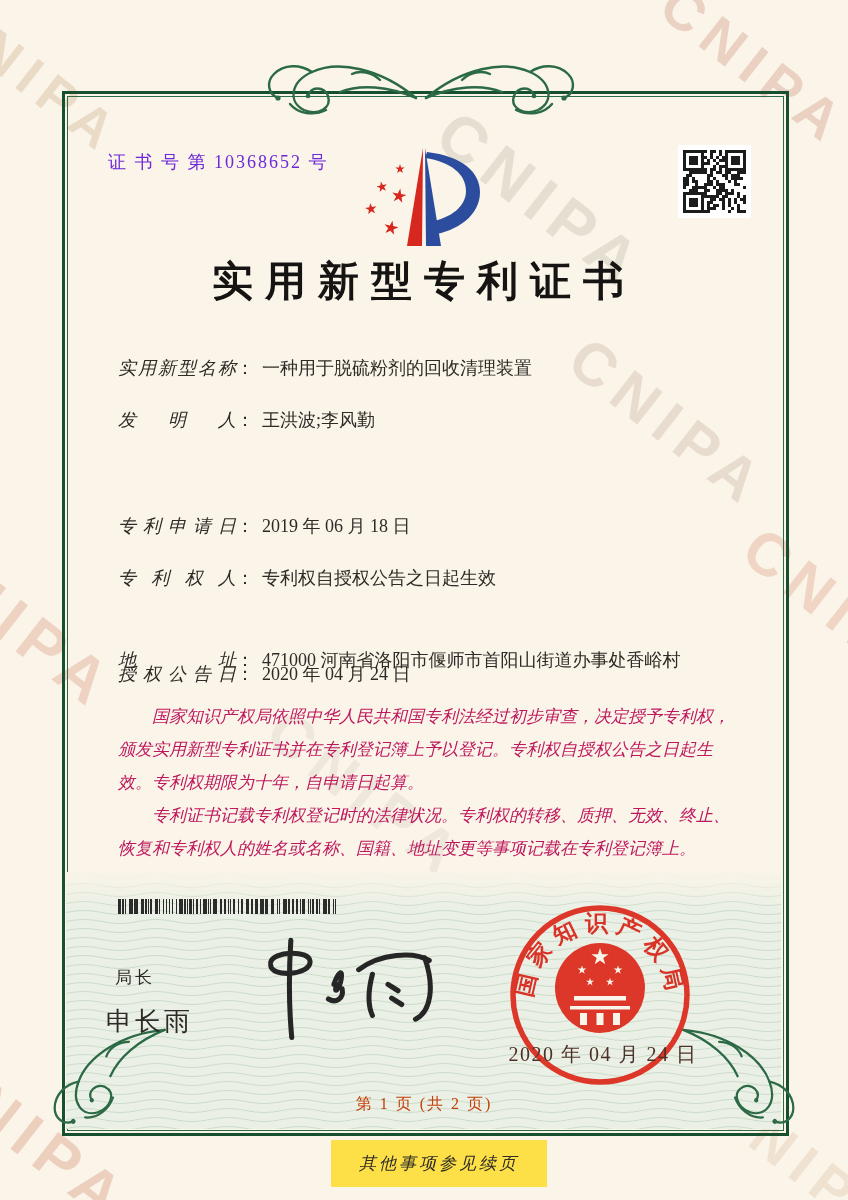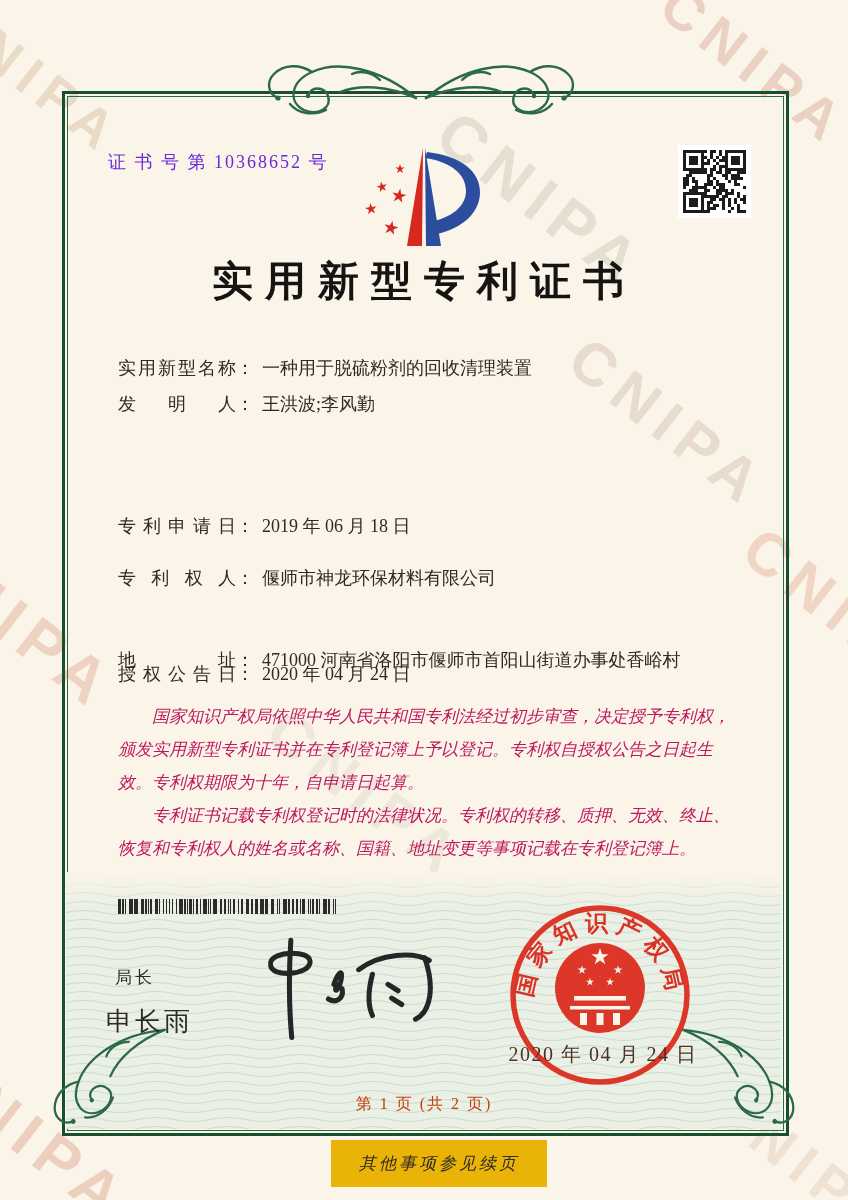--- a/index.html
+++ b/index.html
@@ -10,35 +10,35 @@
       pointer-events:none;white-space:nowrap;}
   .frame{position:absolute;left:62px;top:91px;width:721px;height:1039px;
          border:3px solid #17502f;}
   .frame-inner{position:absolute;left:2px;top:2px;right:2px;bottom:2px;border:1px solid #2a6a46;}
   .cert-number{position:absolute;left:108px;top:150px;font-size:18px;letter-spacing:2px;color:#6d28d9;}
   .logo{position:absolute;left:360px;top:136px;width:132px;height:122px;}
   .qr-wrap{position:absolute;left:678px;top:145px;background:#ffffff;padding:5px;line-height:0;}
   .title{position:absolute;left:0;top:254px;width:100%;text-align:center;
          font-size:41px;font-weight:bold;letter-spacing:12px;color:#161412;}
   .field-row{position:absolute;left:118px;font-size:18px;line-height:25px;white-space:nowrap;}
-  .field-label{display:inline-block;width:118px;text-align:justify;text-align-last:justify;vertical-align:top;}
+  .field-label{display:inline-block;width:118px;text-align:justify;text-align-last:justify;vertical-align:top;font-style:italic;}
   .field-colon{display:inline-block;margin-right:8px;}
   .grant-pair2{position:absolute;left:338px;top:0;}
   .paragraphs{position:absolute;left:118px;top:700px;width:614px;}
   .paragraphs p{margin:0;font-size:17px;line-height:33px;text-indent:34px;
                 font-style:italic;color:#be185d;}
   .guilloche{position:absolute;left:66px;top:872px;width:715px;height:257px;line-height:0;}
   .barcode{position:absolute;left:118px;top:899px;width:222px;height:15px;line-height:0;}
   .sig-title{position:absolute;left:115px;top:966px;font-size:17px;letter-spacing:3px;}
   .sig-name{position:absolute;left:106px;top:1004px;font-size:26px;letter-spacing:3px;font-family:Liberation Serif, serif;}
   .signature{position:absolute;left:234px;top:932px;width:220px;height:112px;}
   .seal{position:absolute;left:505px;top:900px;width:190px;height:190px;}
   .page-indicator{position:absolute;left:0;top:1094px;width:100%;text-align:center;
                   font-size:16px;letter-spacing:2px;color:#c2410c;}
-  .footer-note{position:absolute;left:331px;top:1140px;background:#eab308;
+  .footer-note{position:absolute;left:331px;top:1140px;background:#fde047;
                padding:12px 28px;font-size:17px;letter-spacing:3px;font-style:italic;color:#2f2b27;}
   .ornament{position:absolute;pointer-events:none;}
 </style>
 </head>
 <body>
 
 <div class="page">
 
   <svg width="0" height="0" style="position:absolute" aria-hidden="true">
     <defs>
@@ -277,28 +277,28 @@
         <rect x="0" y="42" width="21" height="21" fill="#1c1c1c"></rect>
         <rect x="3" y="45" width="15" height="15" fill="#ffffff"></rect>
         <rect x="6" y="48" width="9" height="9" fill="#1c1c1c"></rect>
       </svg></div>
 
   <div class="title">实用新型专利证书</div>
 
   <div class="field-row" style="top:356px;">
     <span class="field-label">实用新型名称</span><span class="field-colon">：</span><span>一种用于脱硫粉剂的回收清理装置</span>
   </div>
-  <div class="field-row" style="top:392px;">
+  <div class="field-row" style="top:408px;">
     <span class="field-label">发明人</span><span class="field-colon">：</span><span>王洪波;李风勤</span>
   </div>
   <div class="field-row" style="top:514px;">
     <span class="field-label">专利申请日</span><span class="field-colon">：</span><span>2019 年 06 月 18 日</span>
   </div>
   <div class="field-row" style="top:566px;">
-    <span class="field-label">专利权人</span><span class="field-colon">：</span><span>偃师市神龙环保材料有限公司</span>
+    <span class="field-label">专利权人</span><span class="field-colon">：</span><span>专利权自授权公告之日起生效</span>
   </div>
   <div class="field-row" style="top:648px;">
     <span class="field-label">地址</span><span class="field-colon">：</span><span>471000 河南省洛阳市偃师市首阳山街道办事处香峪村</span>
   </div>
   <div class="field-row" style="top:662px;width:614px;">
     <span class="field-label">授权公告日</span><span class="field-colon">：</span><span>2020 年 04 月 24 日</span>
   </div>
 
   <div class="paragraphs">
     <p>国家知识产权局依照中华人民共和国专利法经过初步审查，决定授予专利权，颁发实用新型专利证书并在专利登记簿上予以登记。专利权自授权公告之日起生效。专利权期限为十年，自申请日起算。</p>

